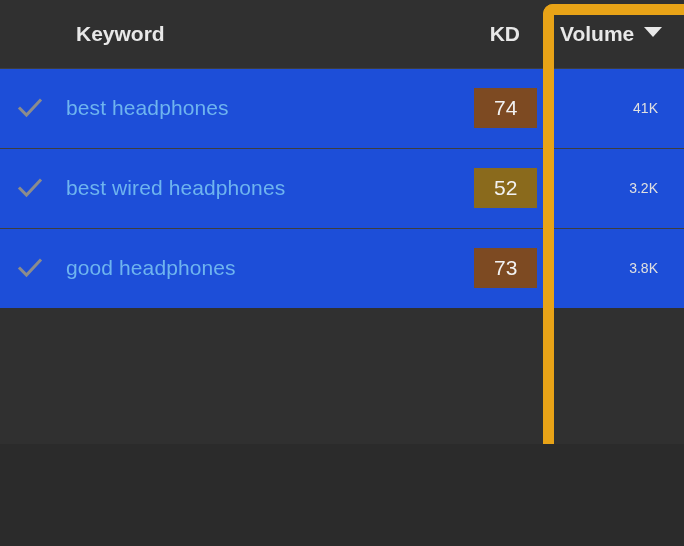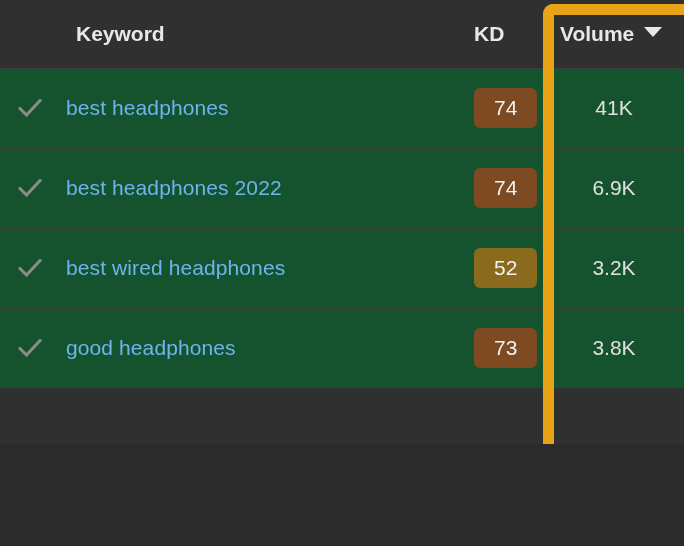--- a/index.html
+++ b/index.html
@@ -36,21 +36,21 @@
     font-weight: bold;
     vertical-align: middle;
     padding: 0;
     background: #303030;
   }
   .head-keyword {
     text-align: left;
     padding-left: 16px;
   }
   .head-kd {
-    text-align: left;
+    text-align: right;
     padding-right: 24px;
   }
   .head-volume {
     text-align: left;
     padding-left: 16px;
     white-space: nowrap;
     margin-top: 40px;
   }
   .sort-caret {
     display: inline-block;
@@ -65,21 +65,21 @@
 
   .data-row {
     height: 80px;
     background: #303030;
     border-top: 1px solid #3e3e3e;
   }
 
   .cell {
     padding: 0;
     vertical-align: middle;
-    background: #14532d;
+    background: #1d4ed8;
   }
 
   .col-check { width: 60px; }
   .col-keyword { width: 414px; }
   .col-kd { width: 70px; }
   .col-volume { width: 140px; }
 
   .cell-check {
     text-align: center;
   }
@@ -105,32 +105,33 @@
 
   .cell-kd {
     text-align: right;
     padding-right: 16px;
   }
   .kd-badge {
     display: inline-block;
     min-width: 44px;
     height: 40px;
     line-height: 40px;
-    border-radius: 6px;
+    border-radius: 0;
     color: #f2f2f2;
     font-size: 21px;
     text-align: right;
     padding: 0 20px;
     box-sizing: border-box;
   }
 
   .cell-volume {
-    text-align: center;
+    text-align: right;
+    padding-right: 26px;
     color: #e0e0e0;
-    font-size: 21px;
+    font-size: 14px;
   }
 
   
   .highlight-box {
     position: absolute;
     left: 543px;
     top: 4px;
     width: 141px;
     height: 532px;
     border: 11px solid #e8a317;
@@ -169,28 +170,20 @@
     </thead>
 
     <tbody id="table-body">
         <tr class="data-row">
           <td class="cell cell-check"><span class="check-icon"><svg viewBox="0 0 26 26" width="26" height="26" aria-hidden="true">
                 <path d="M3 13.5 L9.5 20 L23 5.5" fill="none" stroke="#8c8c8c" stroke-width="3" stroke-linecap="square" stroke-linejoin="miter"></path>
               </svg></span></td>
           <td class="cell cell-keyword"><a class="kw-link" href="#">best headphones</a></td>
           <td class="cell cell-kd"><span class="kd-badge" style="background:#7d4a22">74</span></td>
           <td class="cell cell-volume">41K</td>
-        </tr>
-        <tr class="data-row">
-          <td class="cell cell-check"><span class="check-icon"><svg viewBox="0 0 26 26" width="26" height="26" aria-hidden="true">
-                <path d="M3 13.5 L9.5 20 L23 5.5" fill="none" stroke="#8c8c8c" stroke-width="3" stroke-linecap="square" stroke-linejoin="miter"></path>
-              </svg></span></td>
-          <td class="cell cell-keyword"><a class="kw-link" href="#">best headphones 2022</a></td>
-          <td class="cell cell-kd"><span class="kd-badge" style="background:#7d4a22">74</span></td>
-          <td class="cell cell-volume">6.9K</td>
         </tr>
         <tr class="data-row">
           <td class="cell cell-check"><span class="check-icon"><svg viewBox="0 0 26 26" width="26" height="26" aria-hidden="true">
                 <path d="M3 13.5 L9.5 20 L23 5.5" fill="none" stroke="#8c8c8c" stroke-width="3" stroke-linecap="square" stroke-linejoin="miter"></path>
               </svg></span></td>
           <td class="cell cell-keyword"><a class="kw-link" href="#">best wired headphones</a></td>
           <td class="cell cell-kd"><span class="kd-badge" style="background:#8a6a1c">52</span></td>
           <td class="cell cell-volume">3.2K</td>
         </tr>
         <tr class="data-row">

